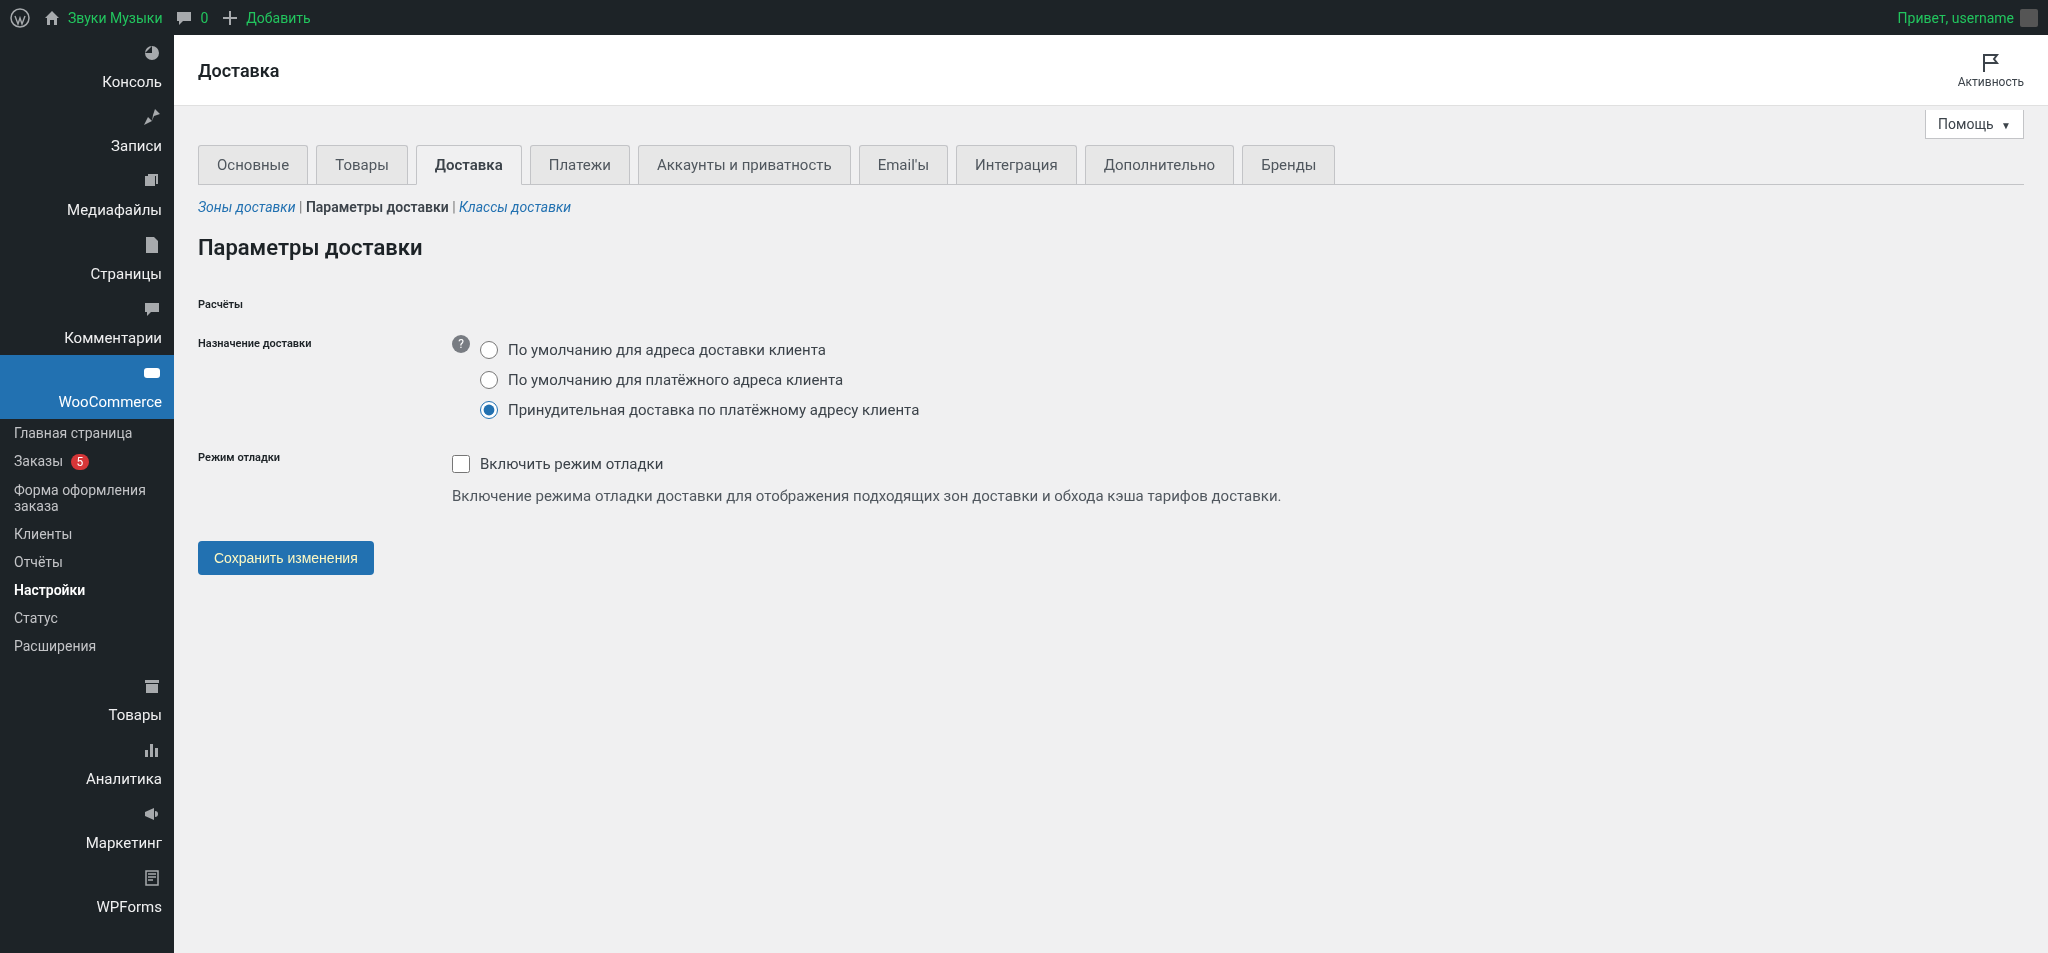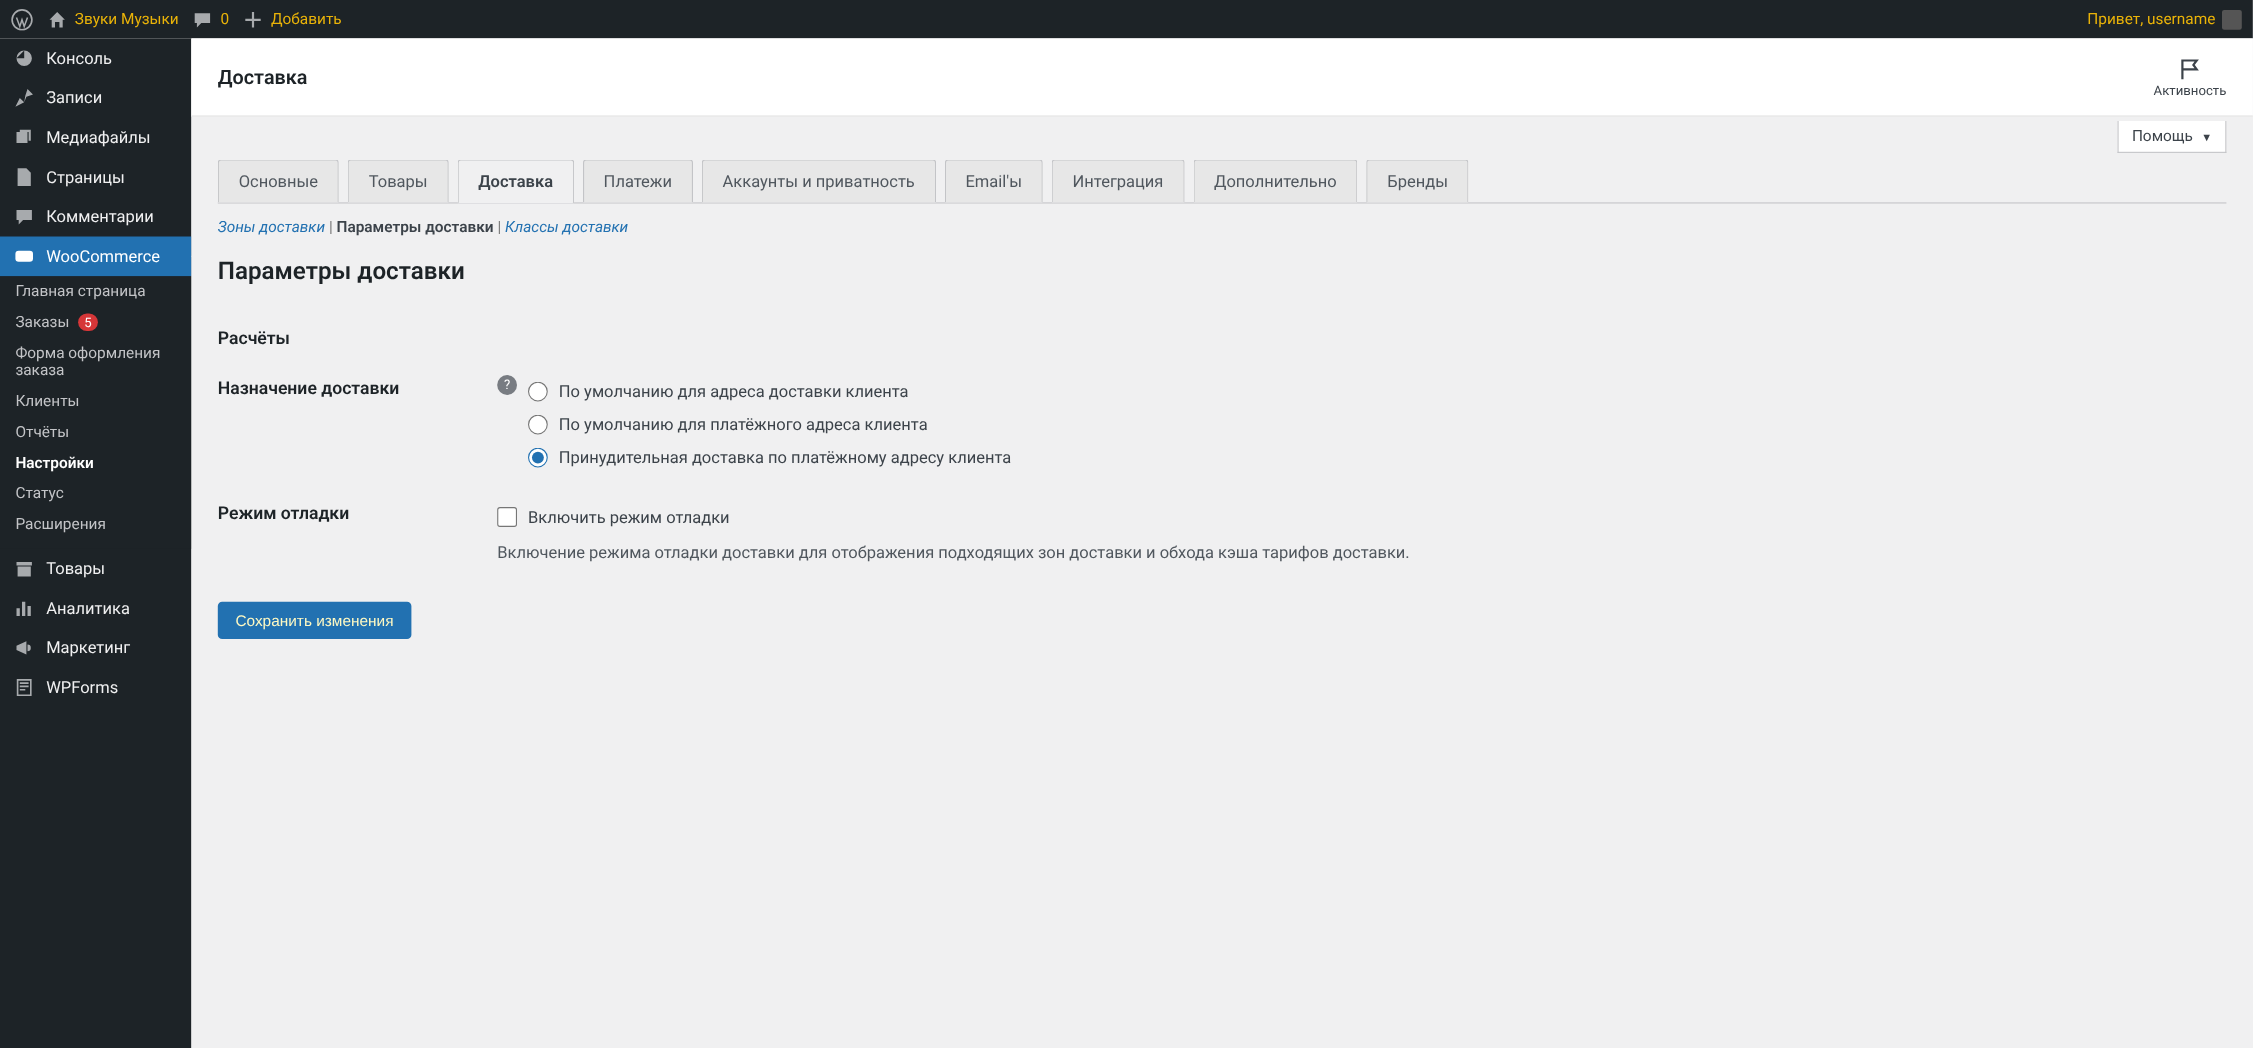--- a/index.html
+++ b/index.html
@@ -14,43 +14,44 @@
     position: relative;
     height: 35px;
     background: #1d2327;
     color: #c3c4c7;
     display: flex;
     align-items: center;
     padding: 0 10px;
     font-size: 14px;
   }
   .adminbar-left { display: flex; align-items: center; gap: 12px; }
-  .adminbar-item { display: flex; align-items: center; gap: 6px; cursor: pointer; color:#eab308; }
+  .adminbar-item { display: flex; align-items: center; gap: 6px; cursor: pointer; color:#22c55e; }
   .adminbar-item svg { width: 20px; height: 20px; fill: #a7aaad; }
   .adminbar-right { margin-left: auto; display:flex; align-items:center; gap:8px; }
   .avatar { width:18px; height:18px; background:#555; display:inline-block; border-radius:2px; }
 
   .layout { display:flex; min-height: calc(100vh - 35px); }
 
   
   .sidebar {
     width: 174px;
     background: #1d2327;
     color: #f0f0f1;
     flex-shrink: 0;
     position: relative;
   }
   .menu-item {
     display: flex;
-    align-items: center;
+    align-items: flex-end;
     padding: 8px 12px;
     color: #f0f0f1;
     font-size: 15px;
     cursor: pointer;
     gap: 10px;
+    flex-direction: column;
   }
   .menu-item.active {
     background: #2271b1;
     color: #fff;
     position: relative;
   }
   .menu-item.active::after {
     content: "";
     position: absolute;
     right: -8px;
@@ -125,21 +126,21 @@
 
   .subnav { padding:14px 0; font-size:14px; }
   .subnav a { color:#2271b1; text-decoration:none; cursor:pointer;font-style:italic; }
   .subnav .current { font-weight:600; color:#3c434a; }
   .subnav .sep { color:#777; }
 
   h2.section-title { font-size:22px; font-weight:600; margin:6px 0 24px; color:#1d2327; }
 
   .form-table { width:100%; }
   .form-row { display:flex; align-items:flex-start; padding:12px 0; }
-  .form-label { width:254px; flex-shrink:0; font-weight:600; font-size:16px; color:#1d2327; padding-top:2px; }
+  .form-label { width:254px; flex-shrink:0; font-weight:600; font-size:11px; color:#1d2327; padding-top:2px; }
   .form-field { flex:1; }
   .opt { display:flex; align-items:center; gap:10px; padding:6px 0; font-size:15px; color:#3c434a; }
   input[type=checkbox], input[type=radio] {
     width:18px; height:18px; accent-color:#2271b1; cursor:pointer;
   }
   .hint-icon {
     width:18px; height:18px; border-radius:50%;
     background:#787c82; color:#fff; display:inline-flex;
     align-items:center; justify-content:center; font-size:12px;
     margin-right:10px; flex-shrink:0;

